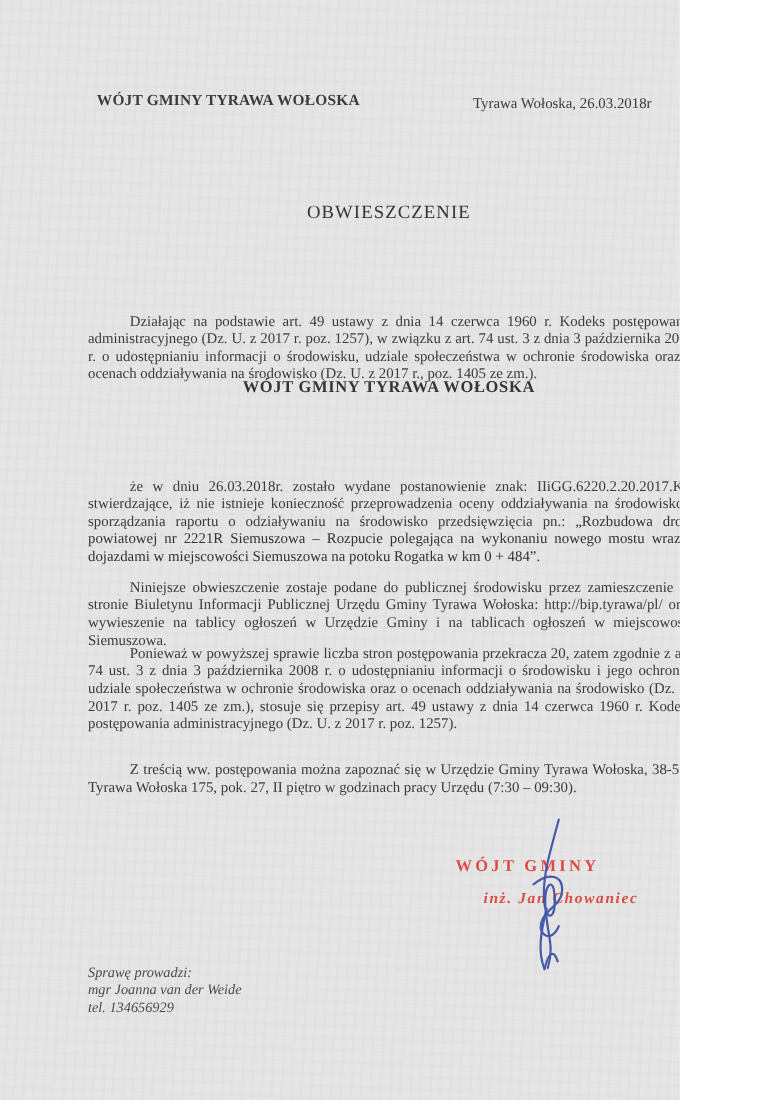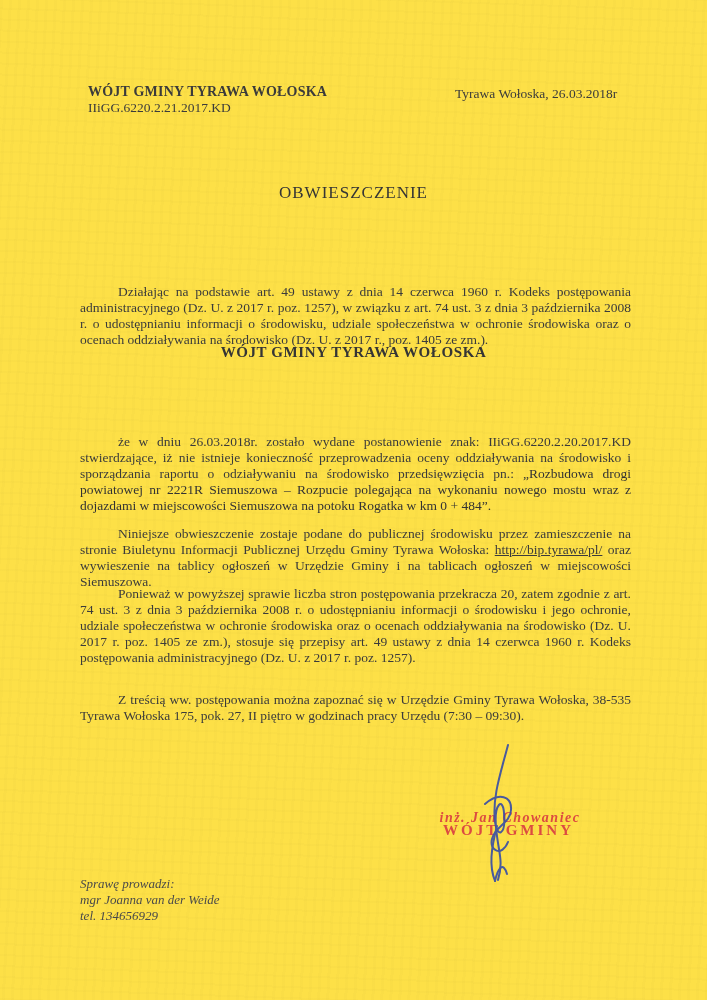--- a/index.html
+++ b/index.html
@@ -1,37 +1,37 @@
 <!DOCTYPE html>
 <html><head>
 <meta charset="utf-8">
 <style>
   html, body { margin:0; padding:0; background:#ffffff; }
   .page {
     position:relative;
-    width:707px; height:1000px;
-    background:#fde047;
+    width:618px; height:1000px;
+    background:#e5e5e5;
     font-family:"Liberation Serif", serif;
     color:#3b3b3b;
     overflow:hidden;
   }
   
   .page::before{
     content:"";
     position:absolute; inset:0;
     background:
       repeating-linear-gradient(93deg, rgba(0,0,0,0.012) 0 3px, rgba(0,0,0,0) 3px 9px),
       repeating-linear-gradient(2deg, rgba(0,0,0,0.010) 0 2px, rgba(0,0,0,0) 2px 11px);
     pointer-events:none;
   }
 
   .letterhead { position:absolute; left:88px; top:84px; font-size:13.5px; line-height:16px; }
   .sender-name { font-weight:bold; font-size:14px; letter-spacing:0.2px; }
 
-  .place-date { position:absolute; left:430px; top:86px; font-size:13.5px;margin-left:25px; }
+  .place-date { position:absolute; left:430px; top:86px; font-size:13.5px; }
 
   .doc-title {
     position:absolute; left:0; top:183px; width:707px;
     text-align:center; font-weight:normal; font-size:17px; letter-spacing:1px;
     color:#353535;
   }
 
   .para {
     position:absolute; left:80px; width:551px;
     font-size:13.5px; line-height:16px;
@@ -46,47 +46,46 @@
   .p5 { top:656px; }
 
   .center-heading {
     position:absolute; left:0; width:707px; text-align:center;
     font-weight:bold; color:#353535;
   }
   .notice-heading { top:344px; font-size:15px; letter-spacing:0.6px; }
   .notice-subheading { top:377px; font-size:15px; }
 
   .bold-inline { font-weight:normal; color:#333; }
-  .url { text-decoration:underline; }
+  .url { }
 
   .stamp-title {
     position:absolute; left:414px; top:780px; width:160px;
-    text-align:right; color:#dc4b41; font-weight:bold;
-    font-size:15px; letter-spacing:3px;margin-top:42px;
+    text-align:left; color:#dc4b41; font-weight:bold;
+    font-size:15px; letter-spacing:3px;
   }
   .stamp-name {
     position:absolute; left:420px; top:810px; width:180px;
     text-align:center; color:#dc4b41; font-weight:bold; font-style:italic;
     font-size:14px; letter-spacing:1.5px;
   }
   .sig-svg { position:absolute; left:468px; top:742px; width:64px; height:142px; }
 
   .footer {
     position:absolute; left:80px; top:876px;
     font-style:italic; font-size:13px; line-height:16px; color:#4a4a4a;
   }
 </style>
 </head>
 <body>
 
 <div class="page">
 
   <div class="letterhead">
     <div class="sender-name">WÓJT GMINY TYRAWA WOŁOSKA</div>
-    <div>IIiGG.6220.2.21.2017.KD</div>
   </div>
 
   <div class="place-date">Tyrawa Wołoska, 26.03.2018r</div>
 
   <div class="doc-title">OBWIESZCZENIE</div>
 
   <p class="para indent p1">Działając na podstawie art. 49 ustawy z dnia 14 czerwca 1960 r. Kodeks postępowania administracyjnego (Dz. U. z 2017 r. poz. 1257), w związku z art. 74 ust. 3 z dnia 3 października 2008 r. o udostępnianiu informacji o środowisku, udziale społeczeństwa w ochronie środowiska oraz o ocenach oddziaływania na środowisko (Dz. U. z 2017 r., poz. 1405 ze zm.).</p>
 
   <div class="center-heading notice-heading">WÓJT GMINY TYRAWA WOŁOSKA</div>
 

